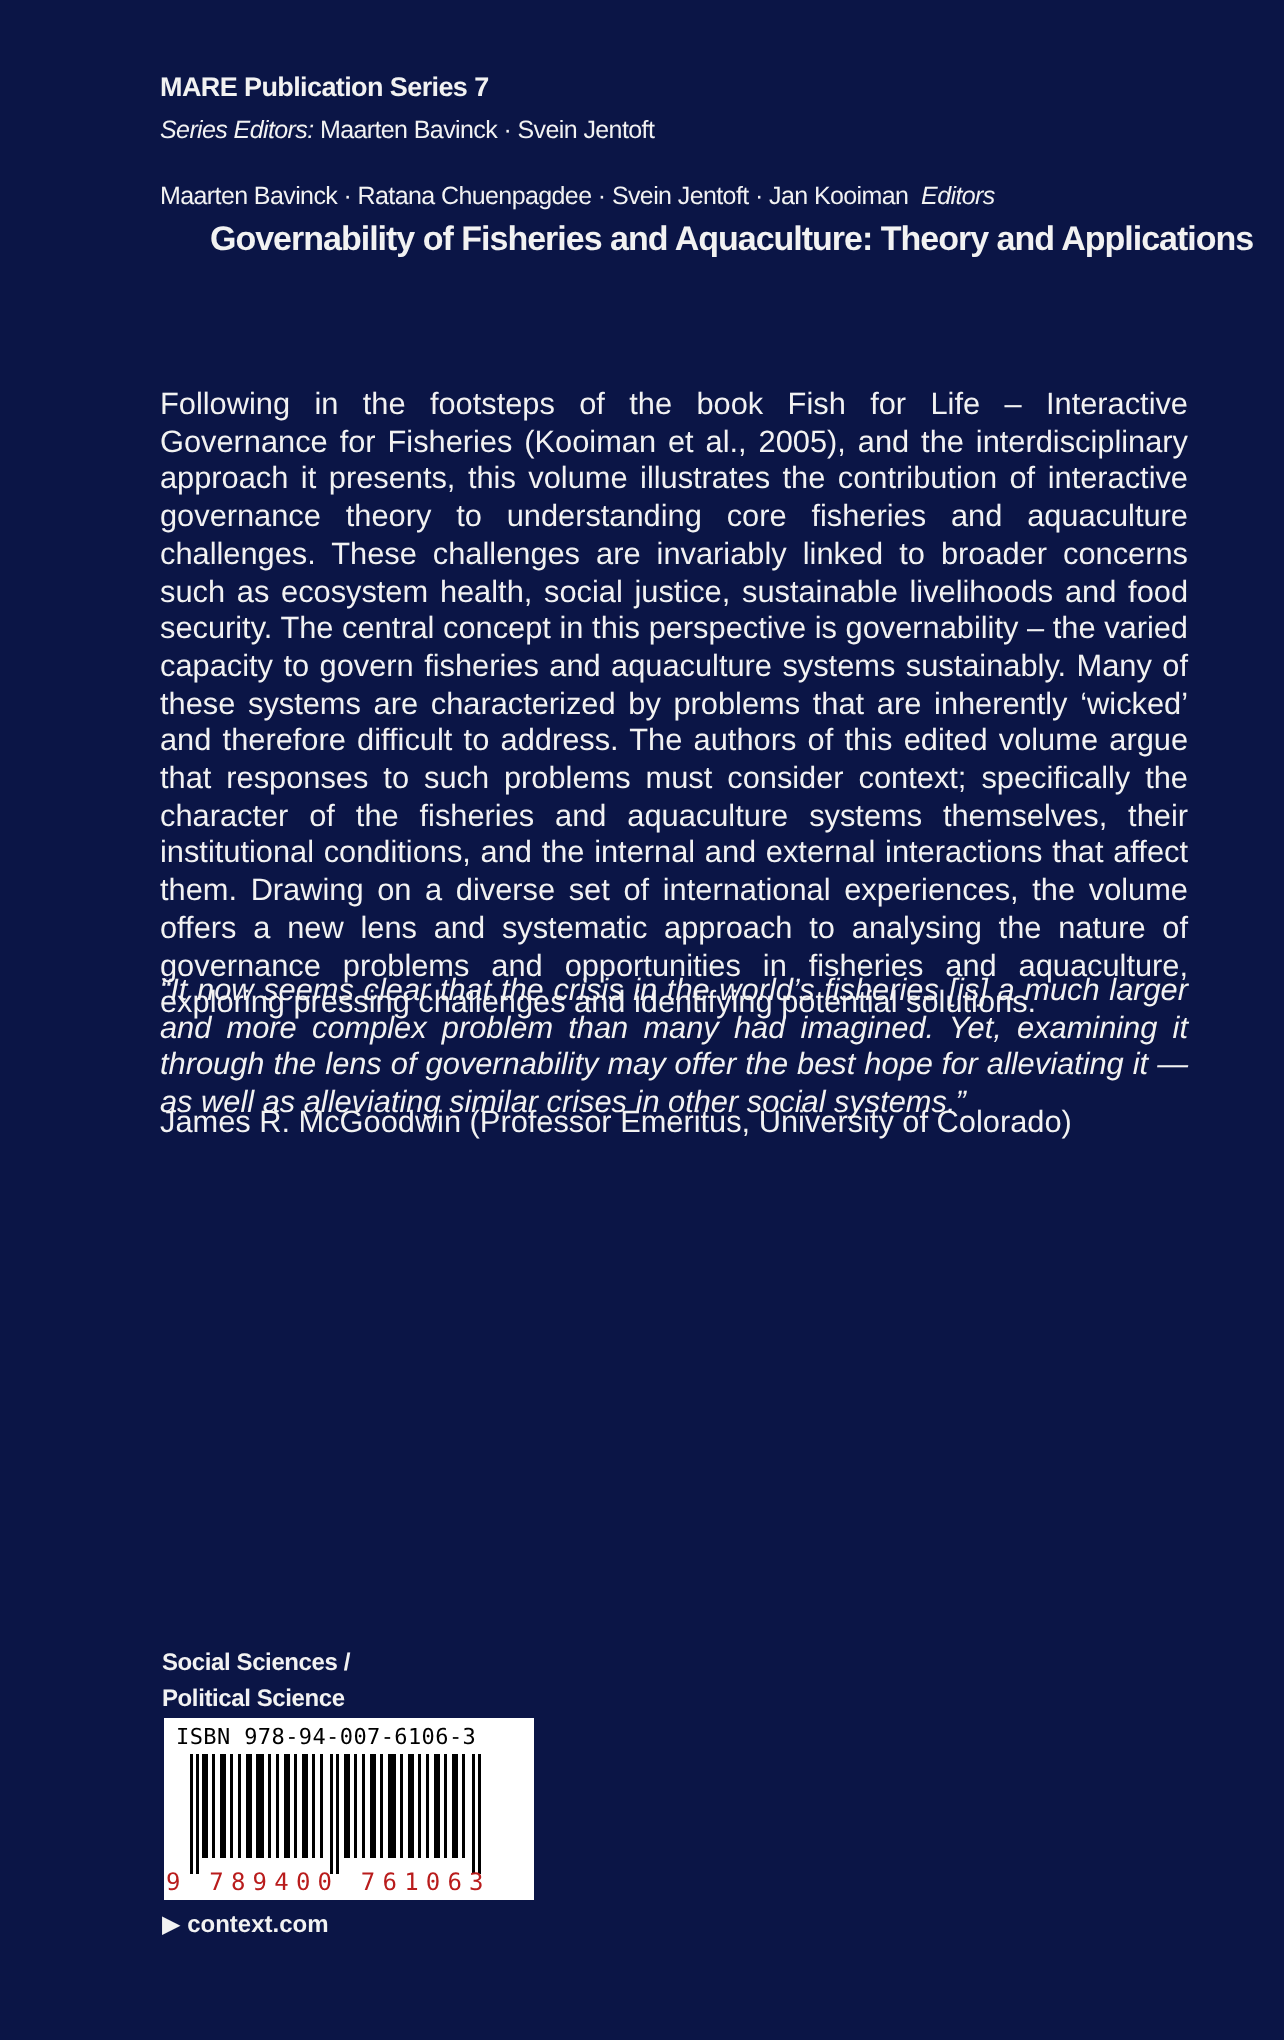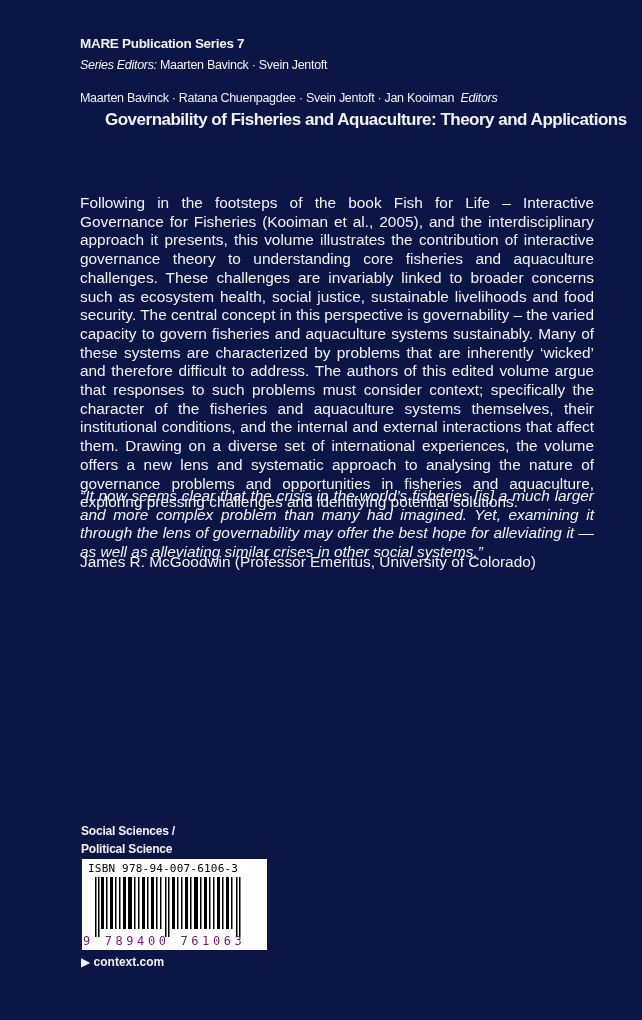--- a/index.html
+++ b/index.html
@@ -11,21 +11,21 @@
   #series-eds i { }
   #editors { position:absolute; left:80px; top:91px; font-size:12.5px; letter-spacing:-0.3px; }
   #title { position:absolute; left:80px; top:110px; font-size:17px; font-weight:bold; letter-spacing:-0.5px; white-space:nowrap;margin-left:25px; }
   #blurb { position:absolute; left:80px; top:194px; width:514px; font-size:15.4px; line-height:18.7px; text-align:justify; }
   #quote { position:absolute; left:80px; top:487px; width:514px; font-size:15.4px; line-height:18.7px; font-style:italic; text-align:justify; }
   #attrib { position:absolute; left:80px; top:553px; width:514px; font-size:15.4px; text-align:left; }
   #subject { position:absolute; left:81px; top:822px; font-size:12px; font-weight:bold; line-height:18px; letter-spacing:-0.2px; }
   #barcode { position:absolute; left:82px; top:859px; width:169px; height:91px; background:#fff;padding-left:16px; }
   #isbn { position:absolute; left:6px; top:3px; font-family:"DejaVu Sans Mono", monospace; font-size:11px; color:#000; letter-spacing:0.2px; }
   #bars { position:absolute; left:13px; top:18px; width:148px; height:60px; }
-  #digits { position:absolute; left:1px; top:75px; font-family:"DejaVu Sans Mono", monospace; font-size:12px; color:#701a75; letter-spacing:3.6px; background:transparent; }
+  #digits { position:absolute; left:1px; top:75px; font-family:"DejaVu Sans Mono", monospace; font-size:12px; color:#b91c1c; letter-spacing:3.6px; background:transparent; }
   #springer { position:absolute; left:81px; top:955px; font-size:12px; font-weight:bold; }
 </style>
 </head>
 <body>
 
 <div id="series" class="sans">MARE Publication Series  7</div>
 <div id="series-eds" class="sans"><i>Series Editors:</i><span> Maarten Bavinck · Svein Jentoft</span></div>
 
 <div id="editors" class="sans"><span>Maarten Bavinck · Ratana Chuenpagdee · Svein Jentoft · Jan Kooiman</span>&nbsp;&nbsp;<i>Editors</i></div>
 <div id="title" class="sans">Governability of Fisheries and Aquaculture: Theory and Applications</div>

